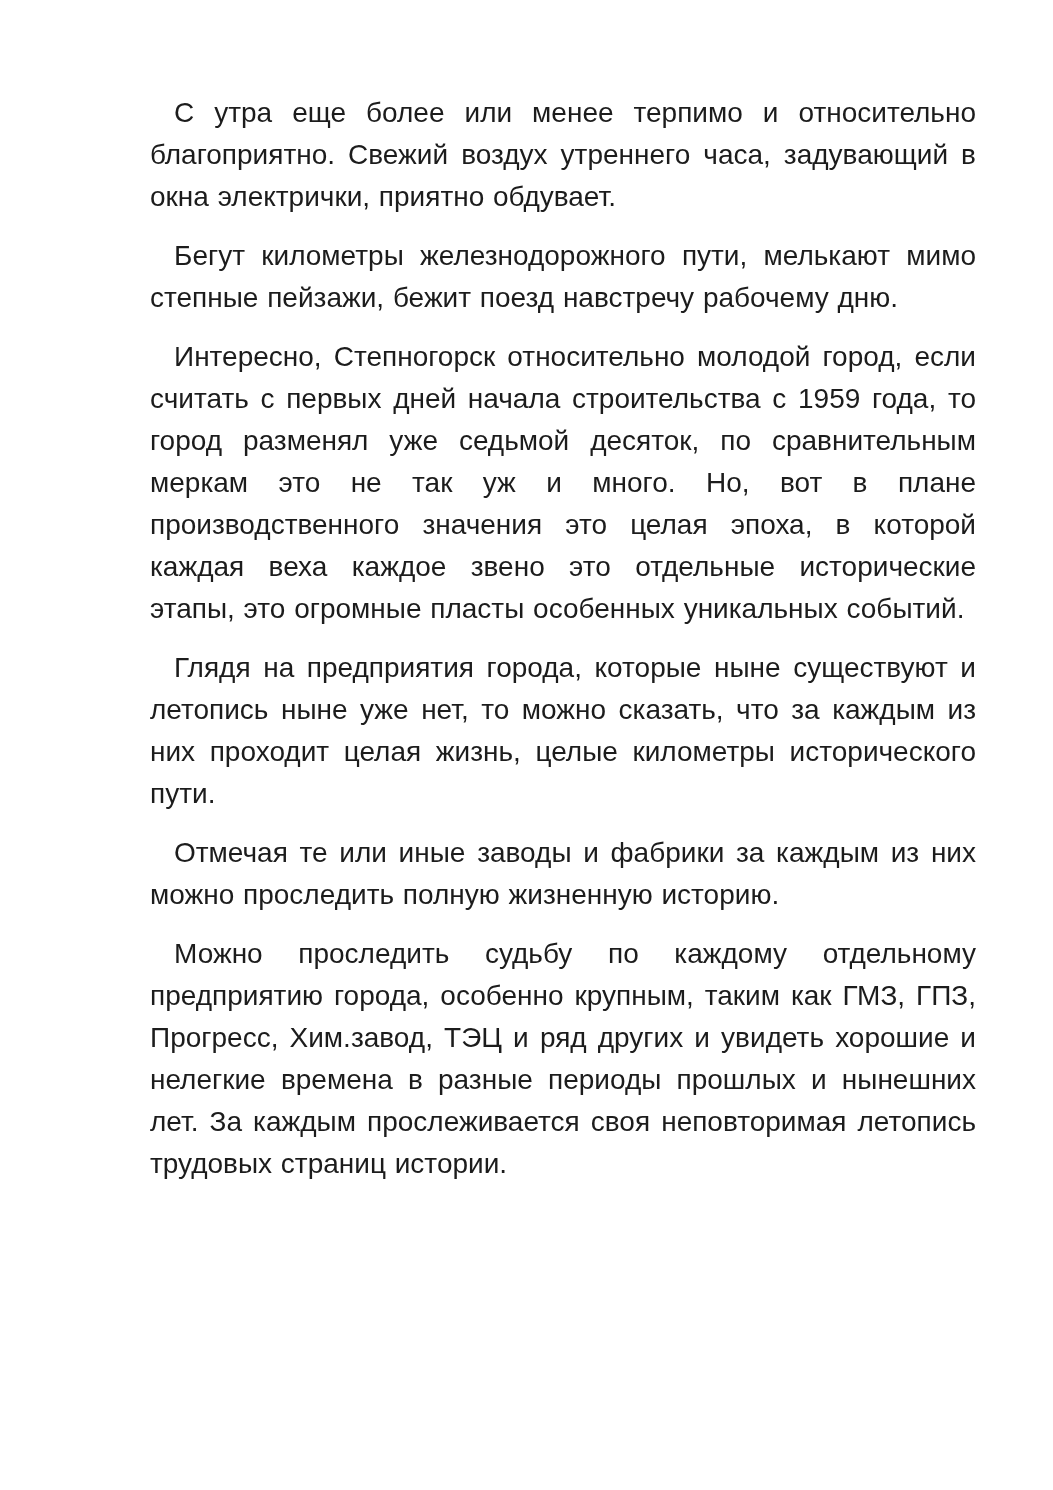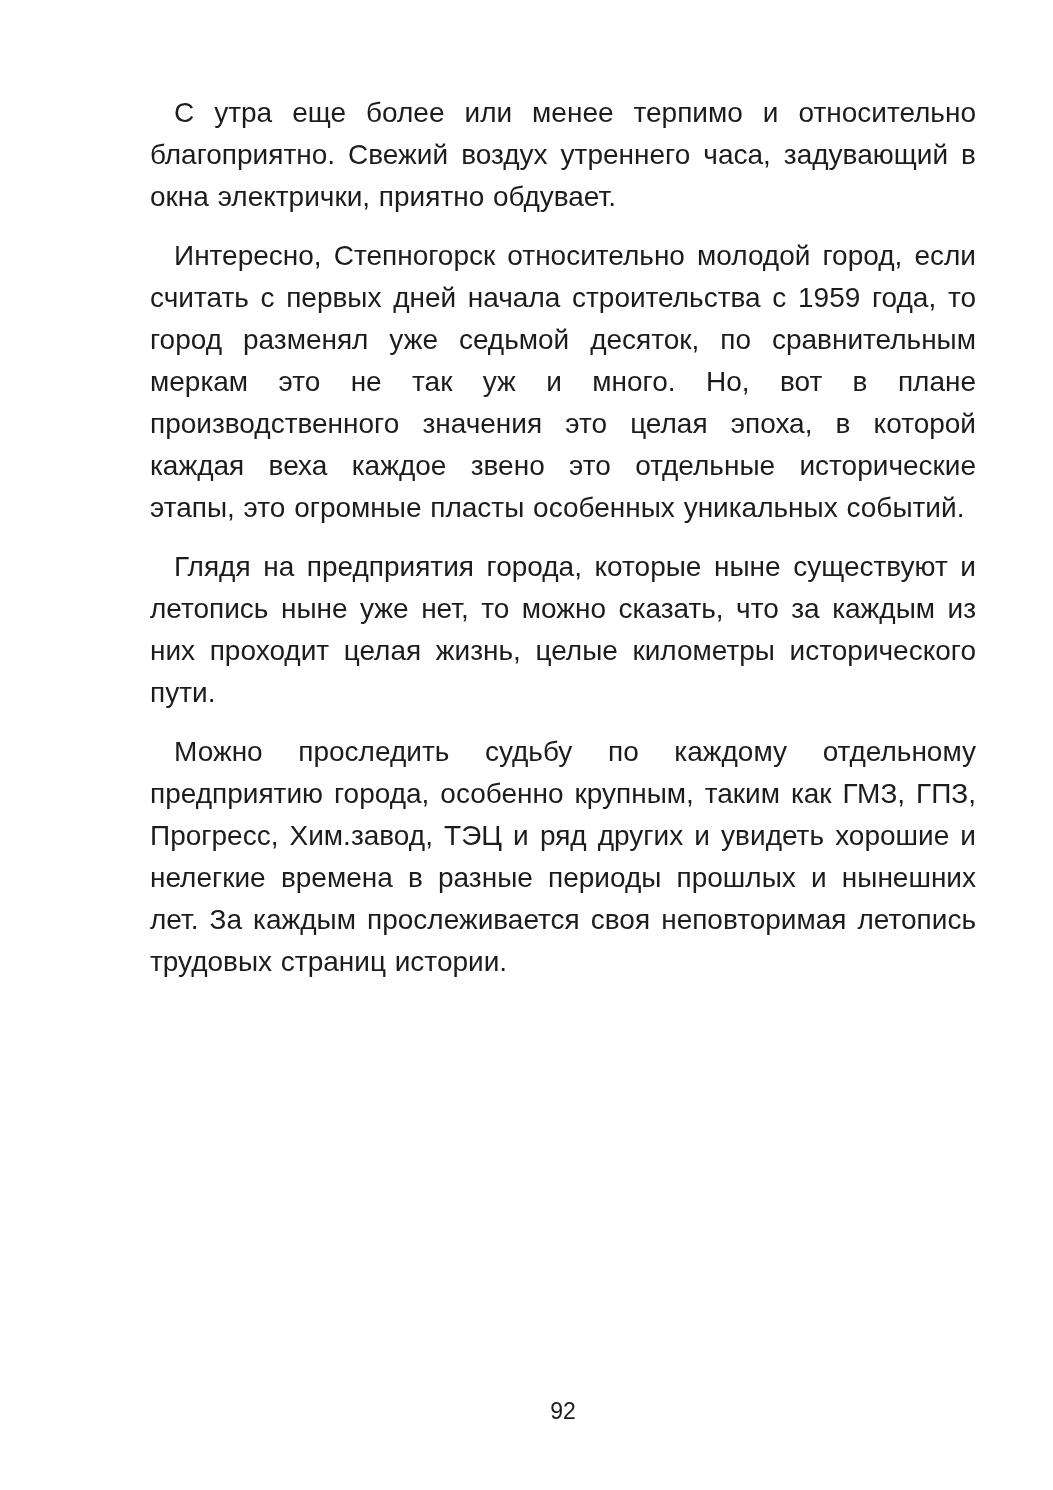--- a/index.html
+++ b/index.html
@@ -42,20 +42,19 @@
     color: #1c1c1c;
     line-height: 30px;
   }
 </style>
 </head>
 <body>
 
 <div class="page">
   <div class="content">
     <p class="para">С утра еще более или менее терпимо и относительно благоприятно. Свежий воздух утреннего часа, задувающий в окна электрички, приятно обдувает.</p>
+    <p class="para">Бегут километры железнодорожного пути, мелькают мимо степные пейзажи, бежит поезд навстречу рабочему дню.</p>
     <p class="para">Интересно, Степногорск относительно молодой город, если считать с первых дней начала строительства с 1959 года, то город разменял уже седьмой десяток, по сравнительным меркам это не так уж и много. Но, вот в плане производственного значения это целая эпоха, в которой каждая веха каждое звено это отдельные исторические этапы, это огромные пласты особенных уникальных событий.</p>
     <p class="para">Глядя на предприятия города, которые ныне существуют и летопись ныне уже нет, то можно сказать, что за каждым из них проходит целая жизнь, целые километры исторического пути.</p>
+    <p class="para">Отмечая те или иные заводы и фабрики за каждым из них можно проследить полную жизненную историю.</p>
     <p class="para">Можно проследить судьбу по каждому отдельному предприятию города, особенно крупным, таким как ГМЗ, ГПЗ, Прогресс, Хим.завод, ТЭЦ и ряд других и увидеть хорошие и нелегкие времена в разные периоды прошлых и нынешних лет. За каждым прослеживается своя неповторимая летопись трудовых страниц истории.</p>
-  </div>
-  <div class="page-footer">
-    <span class="page-number">92</span>
   </div>
 </div>
 
 </body></html>

